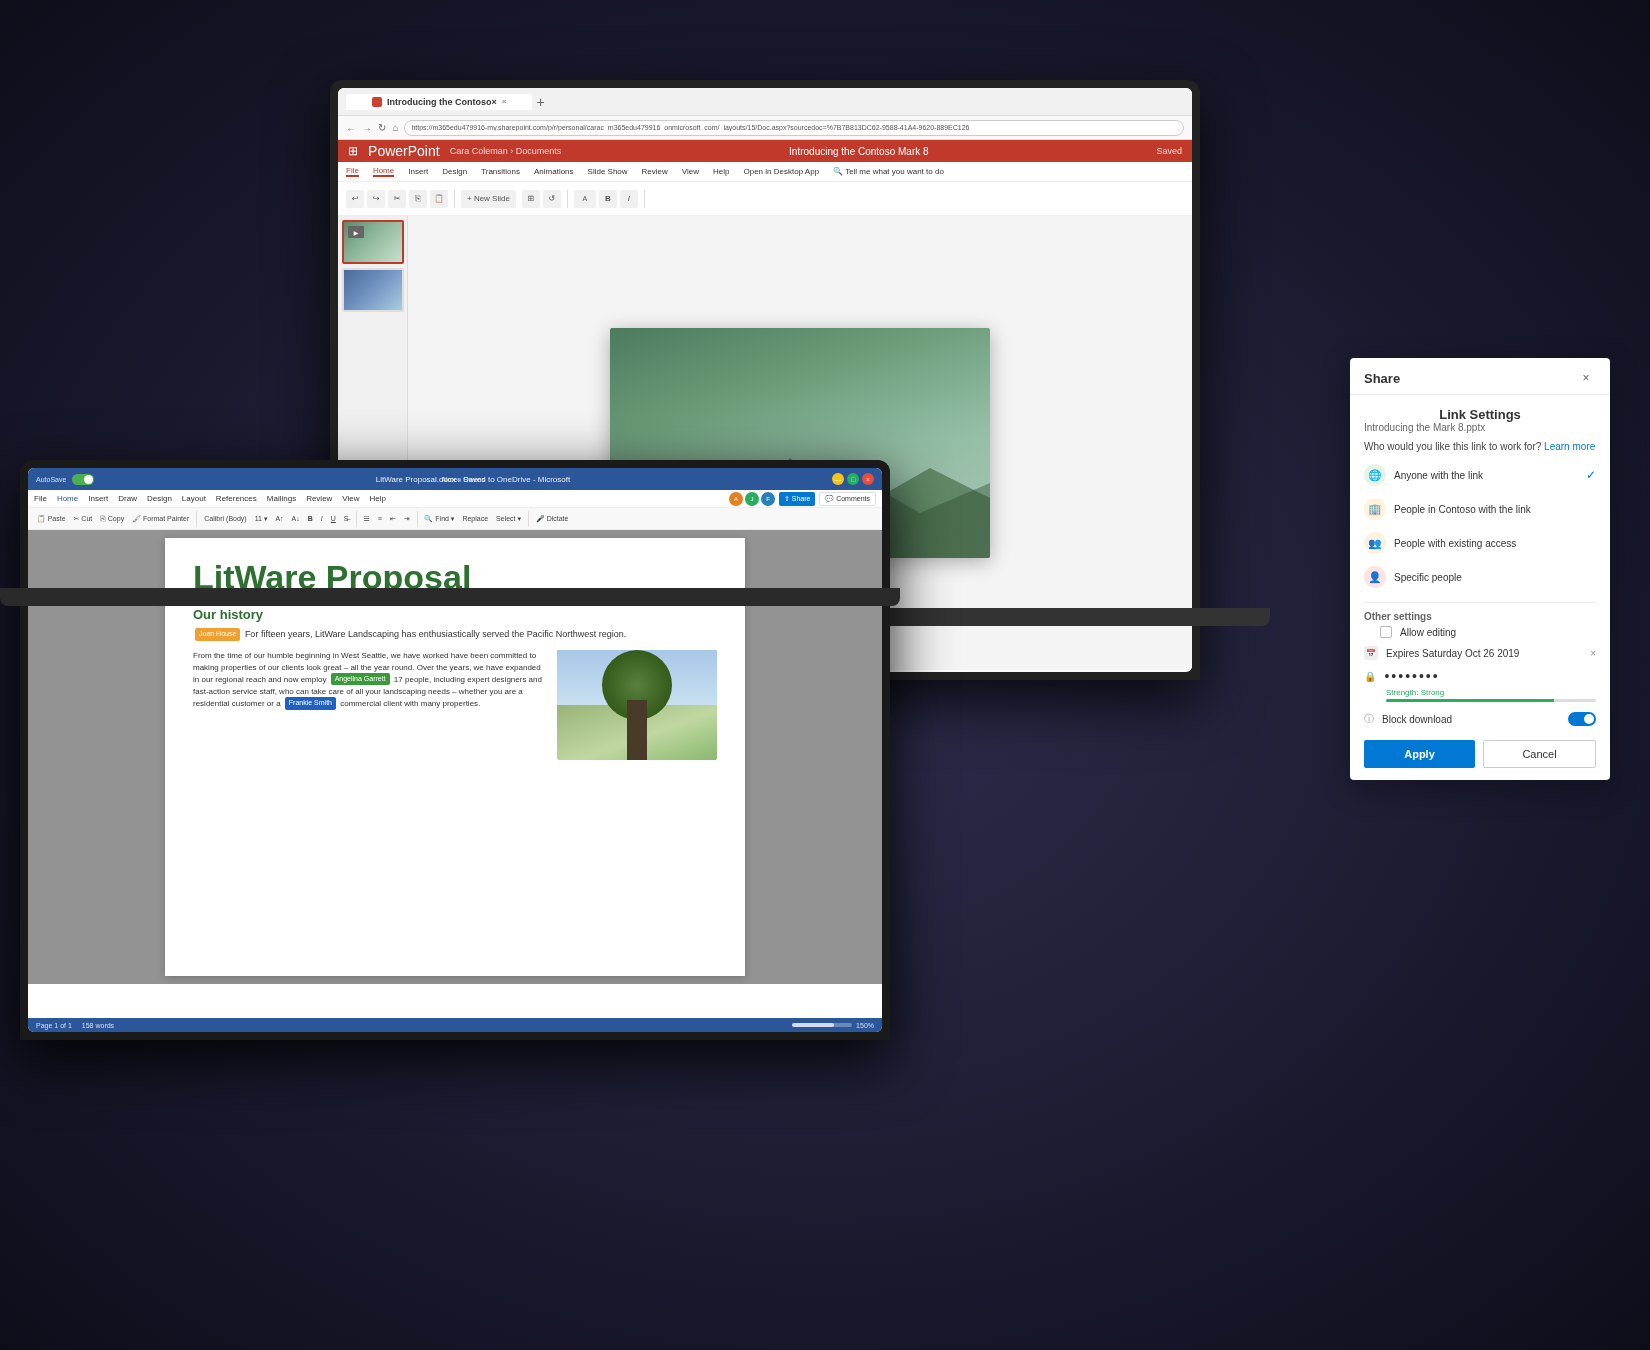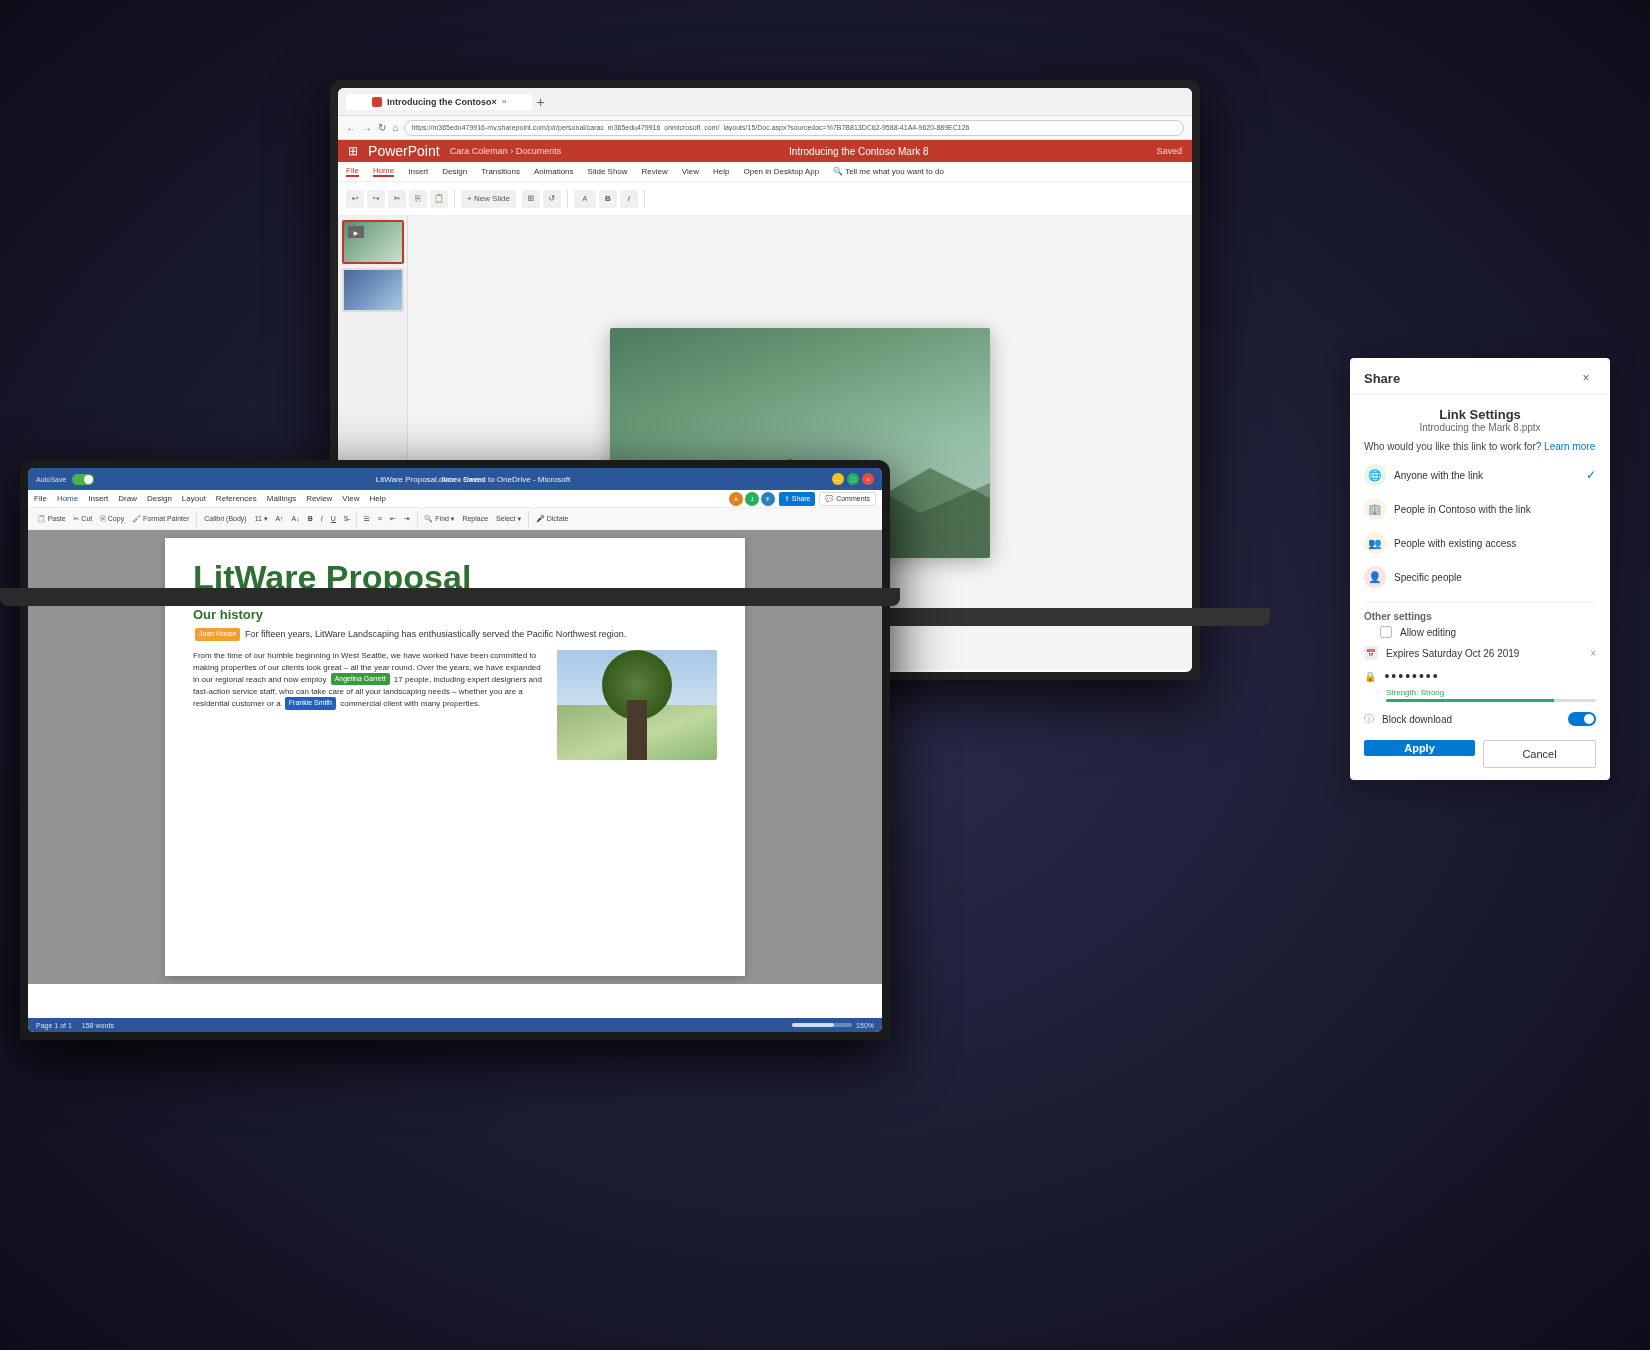--- a/index.html
+++ b/index.html
@@ -312,21 +312,20 @@
     }
     .ls-title {
       font-size: 13px;
       font-weight: 600;
       color: #333;
       text-align: center;
     }
     .ls-subtitle {
       font-size: 10px;
       color: #666;
-      text-align: center;
       margin-bottom: 8px;
     }
     .ls-who-label {
       font-size: 10px;
       color: #444;
       margin-bottom: 6px;
     }
     .ls-who-label a {
       color: #0078d4;
       text-decoration: none;
@@ -468,21 +467,21 @@
       background: #fff;
       border-radius: 50%;
     }
     .ls-buttons {
       display: flex;
       gap: 8px;
       margin-top: 10px;
     }
     .ls-btn-apply {
       flex: 1;
-      height: 16px;
+      height: 28px;
       background: #0078d4;
       color: #fff;
       border: none;
       border-radius: 2px;
       font-size: 11px;
       font-weight: 600;
       cursor: pointer;
     }
     .ls-btn-cancel {
       flex: 1;

